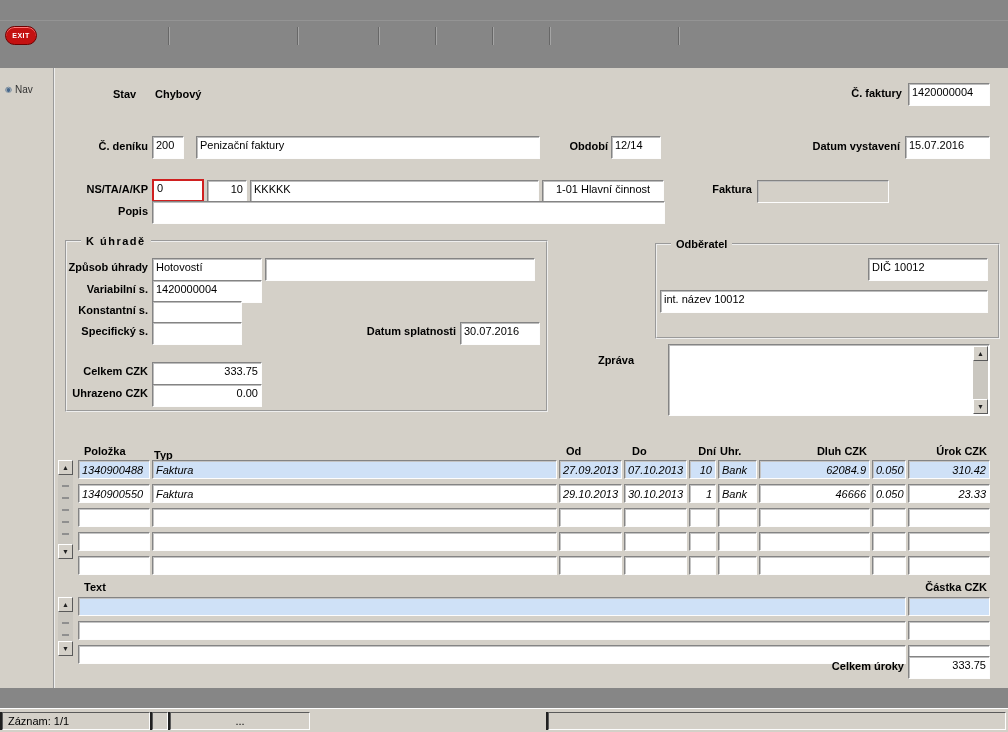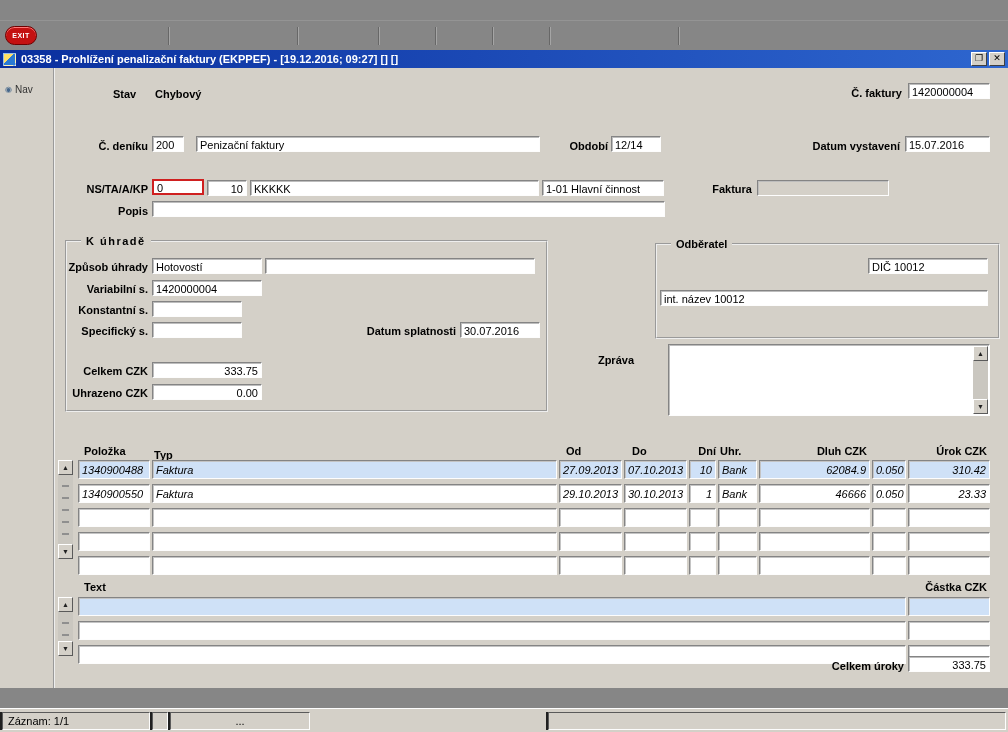--- a/index.html
+++ b/index.html
@@ -30,21 +30,21 @@
   
   .canvas { position:absolute; top:68px; left:0; right:0; bottom:44px; background:#d4d0c8; }
   .navstrip { position:absolute; top:0; left:0; width:55px; bottom:0; background:#d4d0c8; border-right:2px groove #eeeeee; }
   .nav-item { position:absolute; left:5px; top:16px; font-size:10px; color:#333; display:flex; align-items:center; gap:3px; }
   .nav-dot { font-size:8px; color:#47688c; }
 
   
   .label { position:absolute; font-weight:bold; height:17px; line-height:17px; white-space:nowrap; }
   .label.r { text-align:right; }
   .val { position:absolute; font-weight:bold; height:17px; line-height:17px; }
-  .field { position:absolute; background:#fff; border:1px solid; border-color:#848484 #fdfdfd #fdfdfd #848484; box-shadow:inset 1px 1px 0 #bdbdbd; height:16px; line-height:14px; padding:1px 3px 8px; white-space:nowrap; overflow:hidden; }
+  .field { position:absolute; background:#fff; border:1px solid; border-color:#848484 #fdfdfd #fdfdfd #848484; box-shadow:inset 1px 1px 0 #bdbdbd; height:23px; line-height:14px; padding:1px 3px 8px; white-space:nowrap; overflow:hidden; }
   .field.right { text-align:right; }
   .field.disabled { background:#d4d0c8; }
   .field.focus { border:2px solid #cf2020; box-shadow:none; line-height:12px; }
 
   .groupbox { position:absolute; border:2px groove #eeeeee; }
   .gb-title { position:absolute; top:-8px; left:14px; background:#d4d0c8; padding:0 5px; font-weight:bold; letter-spacing:1.5px; height:15px; line-height:15px; }
 
   .textarea { position:absolute; background:#fff; border:1px solid; border-color:#848484 #fdfdfd #fdfdfd #848484; box-shadow:inset 1px 1px 0 #bdbdbd; }
   .vscroll { position:absolute; top:1px; right:1px; bottom:1px; width:15px; background:#cac7c0; display:flex; flex-direction:column; justify-content:space-between; }
   .sbtn { width:15px; height:15px; background:#d4d0c8; border:1px solid; border-color:#fff #5a5a5a #5a5a5a #fff; font-size:7px; display:flex; align-items:center; justify-content:center; color:#222; flex:0 0 auto; }
@@ -128,26 +128,20 @@
         <div class="tb-btn" style="color: rgb(106, 74, 138);"></div>
         <div class="tb-btn" style="color: rgb(26, 62, 140);"></div>
         <div class="tb-btn" style="color: rgb(21, 122, 21);"></div>
         <div class="tb-btn" style="color: rgb(26, 109, 42);"></div>
         <div class="tb-btn" style="color: rgb(138, 109, 26);"></div>
         <div class="tb-btn" style="color: rgb(26, 62, 140);"></div>
         <div class="tb-btn" style="color: rgb(26, 62, 140);"></div>
       </div>
   </div>
 
-  <div class="titlebar">
-    <div class="win-icon"></div>
-    <div class="tb-title">03358 - Prohlížení penalizační faktury (EKPPEF) - [19.12.2016; 09:27]  [] []</div>
-    <div class="win-btn">❐</div>
-    <div class="win-btn">✕</div>
-  </div>
 
   <div class="canvas">
 
     <div class="navstrip">
       <div class="nav-item">
         <span class="nav-dot">◉</span>
         <span>Nav</span>
       </div>
     </div>
 
@@ -161,21 +155,21 @@
     <div class="field" style="left:196px;top:68px;width:344px;">Penizační faktury</div>
     <div class="label r" style="left:560px;top:70px;width:48px;">Období</div>
     <div class="field" style="left:611px;top:68px;width:50px;">12/14</div>
     <div class="label r" style="left:795px;top:70px;width:105px;">Datum vystavení</div>
     <div class="field" style="left:905px;top:68px;width:85px;">15.07.2016</div>
 
     <div class="label r" style="left:60px;top:113px;width:88px;">NS/TA/A/KP</div>
     <div class="field focus" style="left:152px;top:111px;width:52px;">0</div>
     <div class="field right" style="left:207px;top:112px;width:40px;">10</div>
     <div class="field" style="left:250px;top:112px;width:289px;">KKKKK</div>
-    <div class="field" style="left:542px;top:112px;width:122px;">1-01 Hlavní činnost</div>
+    <div class="field" style="left:542px;top:112px;width:122px;text-align:center;">1-01 Hlavní činnost</div>
     <div class="label r" style="left:695px;top:113px;width:57px;">Faktura</div>
     <div class="field disabled" style="left:757px;top:112px;width:132px;"></div>
 
     <div class="label r" style="left:90px;top:135px;width:58px;">Popis</div>
     <div class="field" style="left:152px;top:133px;width:513px;"></div>
 
     <div class="groupbox" style="left:65px;top:172px;width:483px;height:172px;">
       <div class="gb-title">K úhradě</div>
     </div>
     <div class="label r" style="left:60px;top:191px;width:88px;">Způsob úhrady</div>

